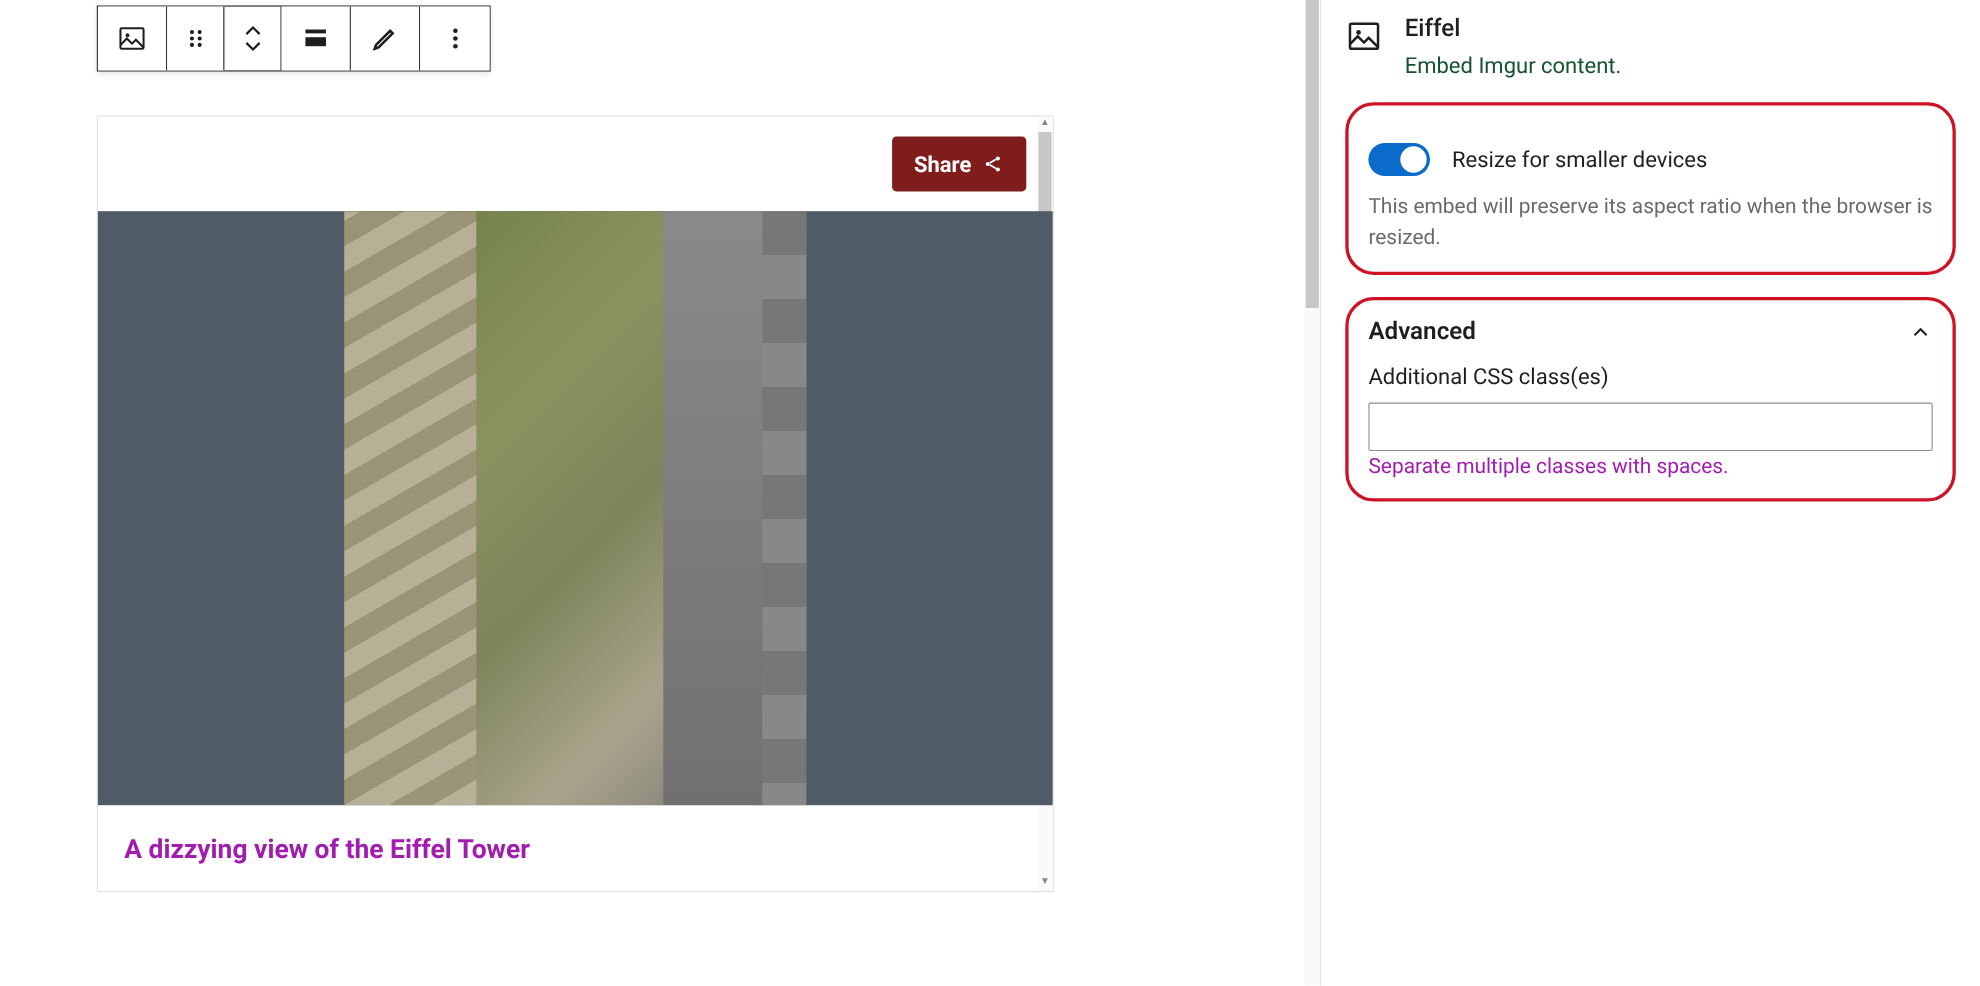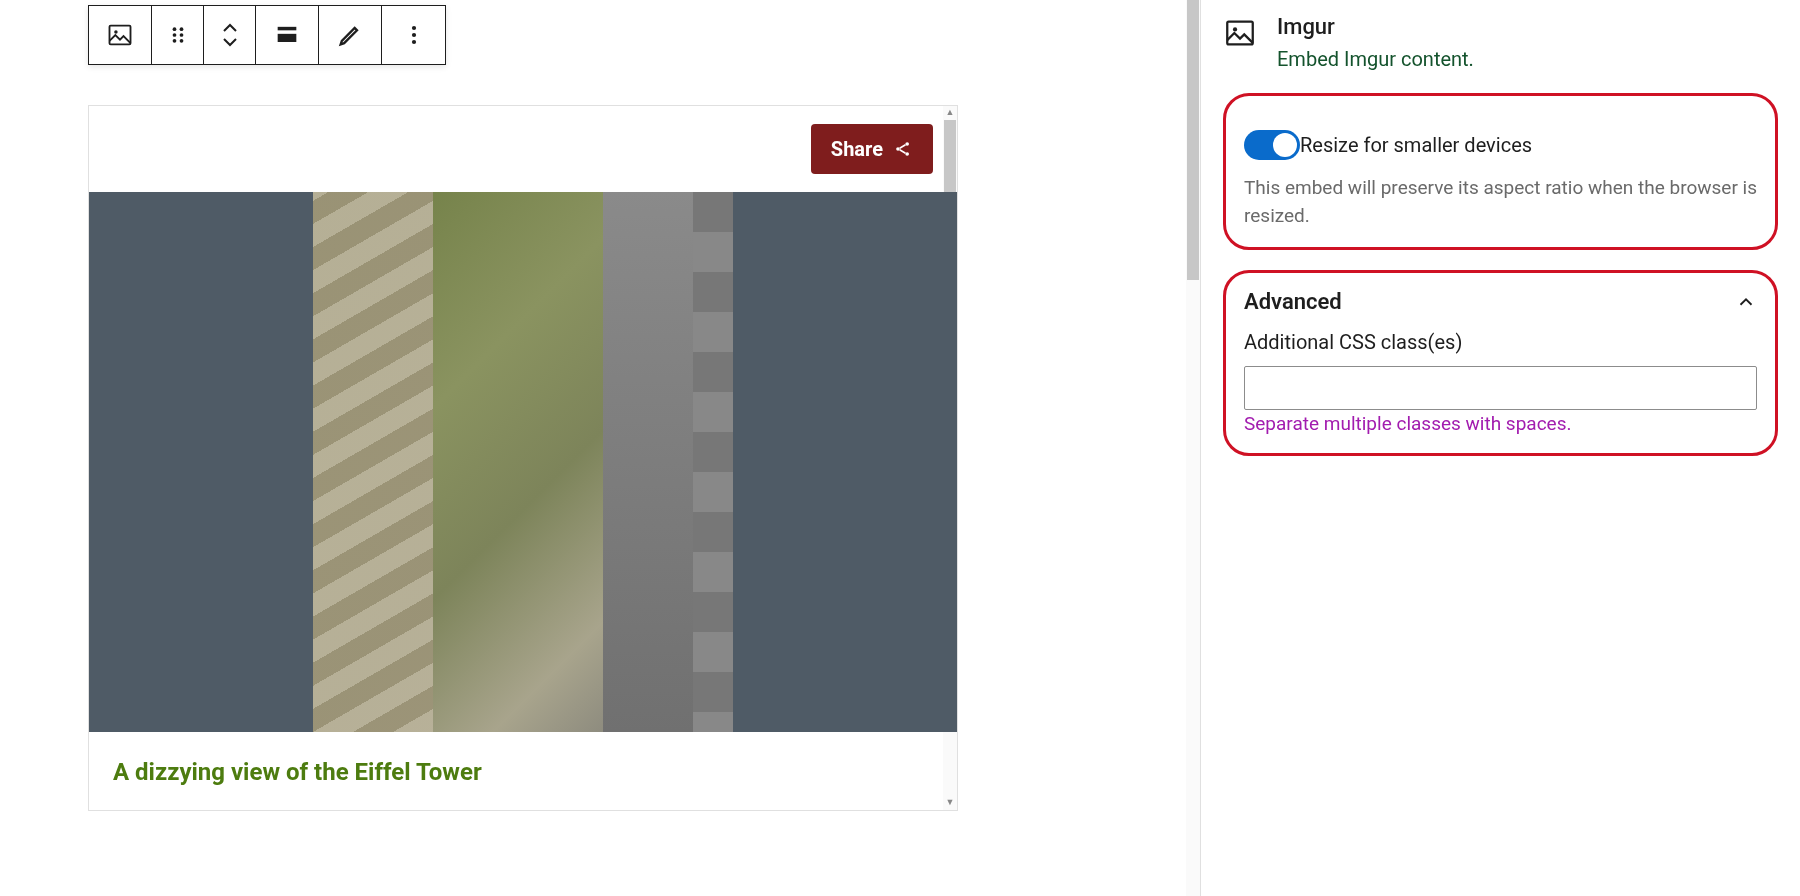--- a/index.html
+++ b/index.html
@@ -130,21 +130,21 @@
     position:absolute; right:40px; top:0; bottom:0; width:90px;
     background: linear-gradient(#8a8a8a,#707070);
   }
   .fake-road {
     position:absolute; right:0; top:0; bottom:0; width:45px;
     background: repeating-linear-gradient(#777 0 40px,#888 40px 80px);
   }
   .embed-caption {
     font-weight: 700;
     font-size: 24px;
-    color: #4d7c0f;
+    color: #a21caf;
     margin-top: 22px;
   }
 
   
   .sidebar {
     width: 600px;
     border-left: 1px solid #e0e0e0;
     height: 100%;
     position: relative;
     background: #fff;
@@ -169,21 +169,21 @@
     position: relative;
   }
   .panel-head {
     display:flex; justify-content:space-between; align-items:center;
     font-size:22px; font-weight:600; color:#1e1e1e;
     cursor:pointer;
     margin-bottom: 14px;
   }
   .panel-head svg { width:22px; height:22px; }
 
-  .toggle-row { display:flex; align-items:center; margin: 18px 0 14px 0; }
+  .toggle-row { display:flex; align-items:center; gap:20px; margin: 18px 0 14px 0; }
   .toggle {
     width:56px; height:30px; background:#0a6bcb; border-radius:15px; position:relative; cursor:pointer;
   }
   .toggle .knob { position:absolute; right:3px; top:3px; width:24px; height:24px; background:#fff; border-radius:50%; }
   .toggle-label { font-size:20px; color:#1e1e1e; }
   .help-text { font-size:19px; color:#6a6a6a; line-height:1.45; }
 
   .field-label { font-size:20px; color:#1e1e1e; margin: 16px 0 12px 0; }
   .text-input {
     width:100%; height:44px; border:1px solid #8c8c8c; border-radius:2px;
@@ -293,21 +293,21 @@
     <div class="sb-content">
       <div class="block-header">
         <div class="icon">
           <svg viewBox="0 0 24 24" fill="none" stroke="#1e1e1e" stroke-width="1.6">
               <rect x="3" y="4" width="18" height="16" rx="1"></rect>
               <circle cx="8.5" cy="9.5" r="1.5" fill="#1e1e1e" stroke="none"></circle>
               <path d="M3 17l5-5 4 4 3-3 6 6"></path>
             </svg>
         </div>
         <div>
-          <div class="title">Imgur</div>
+          <div class="title">Eiffel</div>
           <div class="desc">Embed Imgur content.</div>
         </div>
       </div>
 
       <div class="panel">
         <div class="toggle-row">
           <div class="toggle">
               <div class="knob"></div>
             </div>
           <div class="toggle-label">Resize for smaller devices</div>

